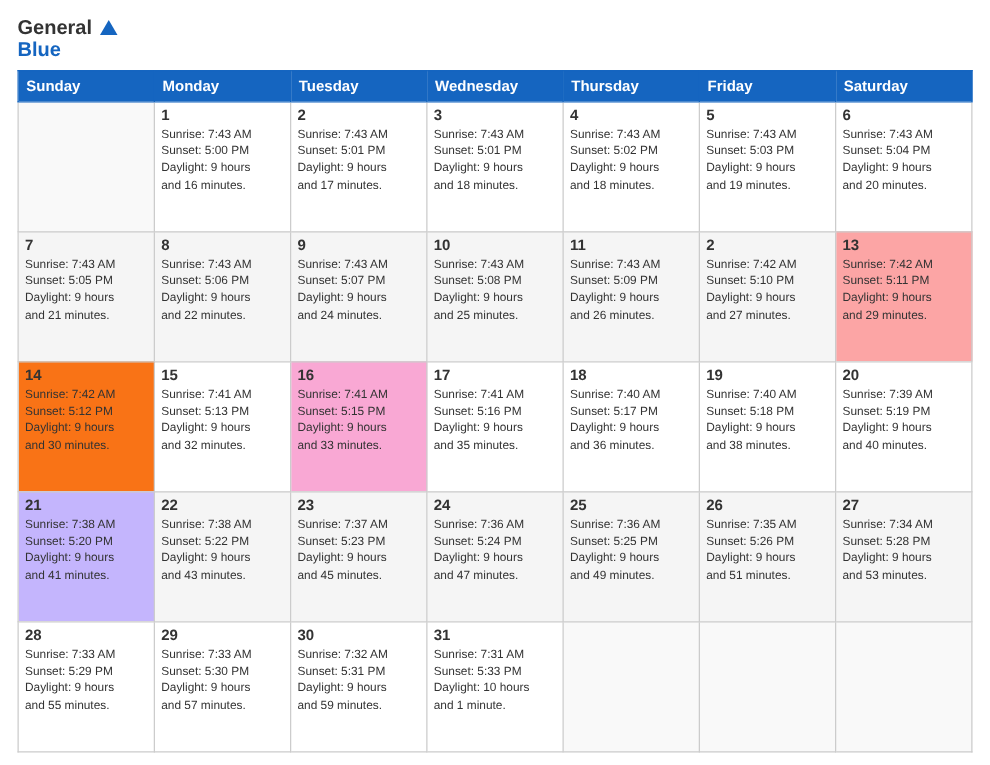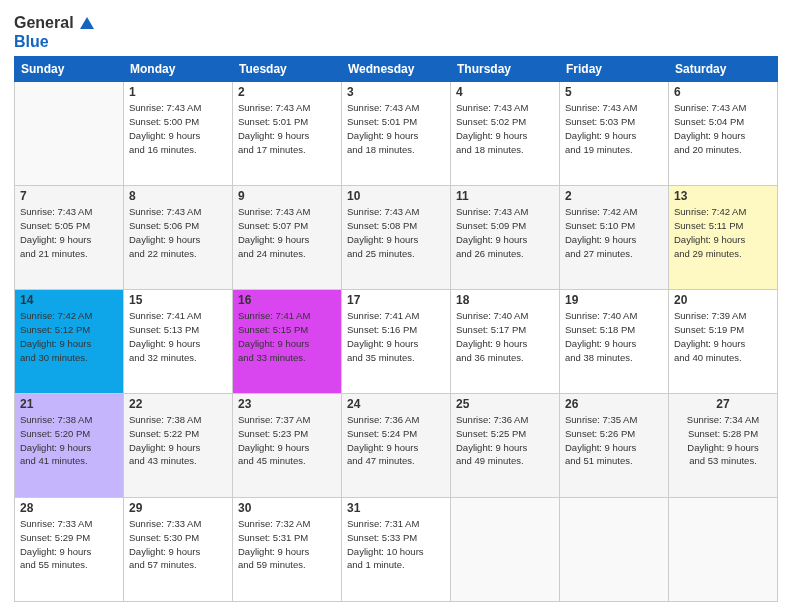--- a/index.html
+++ b/index.html
@@ -204,44 +204,44 @@
 Daylight: 9 hours
 and 26 minutes.</div>
           </td>
           <td style="background: rgb(245, 245, 245);">
             <span class="day-num">2</span>
             <div class="day-info" style="white-space: pre-line;">Sunrise: 7:42 AM
 Sunset: 5:10 PM
 Daylight: 9 hours
 and 27 minutes.</div>
           </td>
-          <td style="background: #fef9c3;">
+          <td style="background: #fca5a5;">
             <span class="day-num">13</span>
             <div class="day-info" style="white-space: pre-line;">Sunrise: 7:42 AM
 Sunset: 5:11 PM
 Daylight: 9 hours
 and 29 minutes.</div>
           </td>
         </tr>
         <tr>
-          <td style="background: #0ea5e9;">
+          <td style="background: #f97316;">
             <span class="day-num">14</span>
             <div class="day-info" style="white-space: pre-line;">Sunrise: 7:42 AM
 Sunset: 5:12 PM
 Daylight: 9 hours
 and 30 minutes.</div>
           </td>
           <td style="background: rgb(255, 255, 255);">
             <span class="day-num">15</span>
             <div class="day-info" style="white-space: pre-line;">Sunrise: 7:41 AM
 Sunset: 5:13 PM
 Daylight: 9 hours
 and 32 minutes.</div>
           </td>
-          <td style="background: #d946ef;">
+          <td style="background: #f9a8d4;">
             <span class="day-num">16</span>
             <div class="day-info" style="white-space: pre-line;">Sunrise: 7:41 AM
 Sunset: 5:15 PM
 Daylight: 9 hours
 and 33 minutes.</div>
           </td>
           <td style="background: rgb(255, 255, 255);">
             <span class="day-num">17</span>
             <div class="day-info" style="white-space: pre-line;">Sunrise: 7:41 AM
 Sunset: 5:16 PM
@@ -306,21 +306,21 @@
 Daylight: 9 hours
 and 49 minutes.</div>
           </td>
           <td style="background: rgb(245, 245, 245);">
             <span class="day-num">26</span>
             <div class="day-info" style="white-space: pre-line;">Sunrise: 7:35 AM
 Sunset: 5:26 PM
 Daylight: 9 hours
 and 51 minutes.</div>
           </td>
-          <td style="background: rgb(245, 245, 245); text-align: center;">
+          <td style="background: rgb(245, 245, 245);">
             <span class="day-num">27</span>
             <div class="day-info" style="white-space: pre-line;">Sunrise: 7:34 AM
 Sunset: 5:28 PM
 Daylight: 9 hours
 and 53 minutes.</div>
           </td>
         </tr>
         <tr>
           <td style="background: rgb(255, 255, 255);">
             <span class="day-num">28</span>

